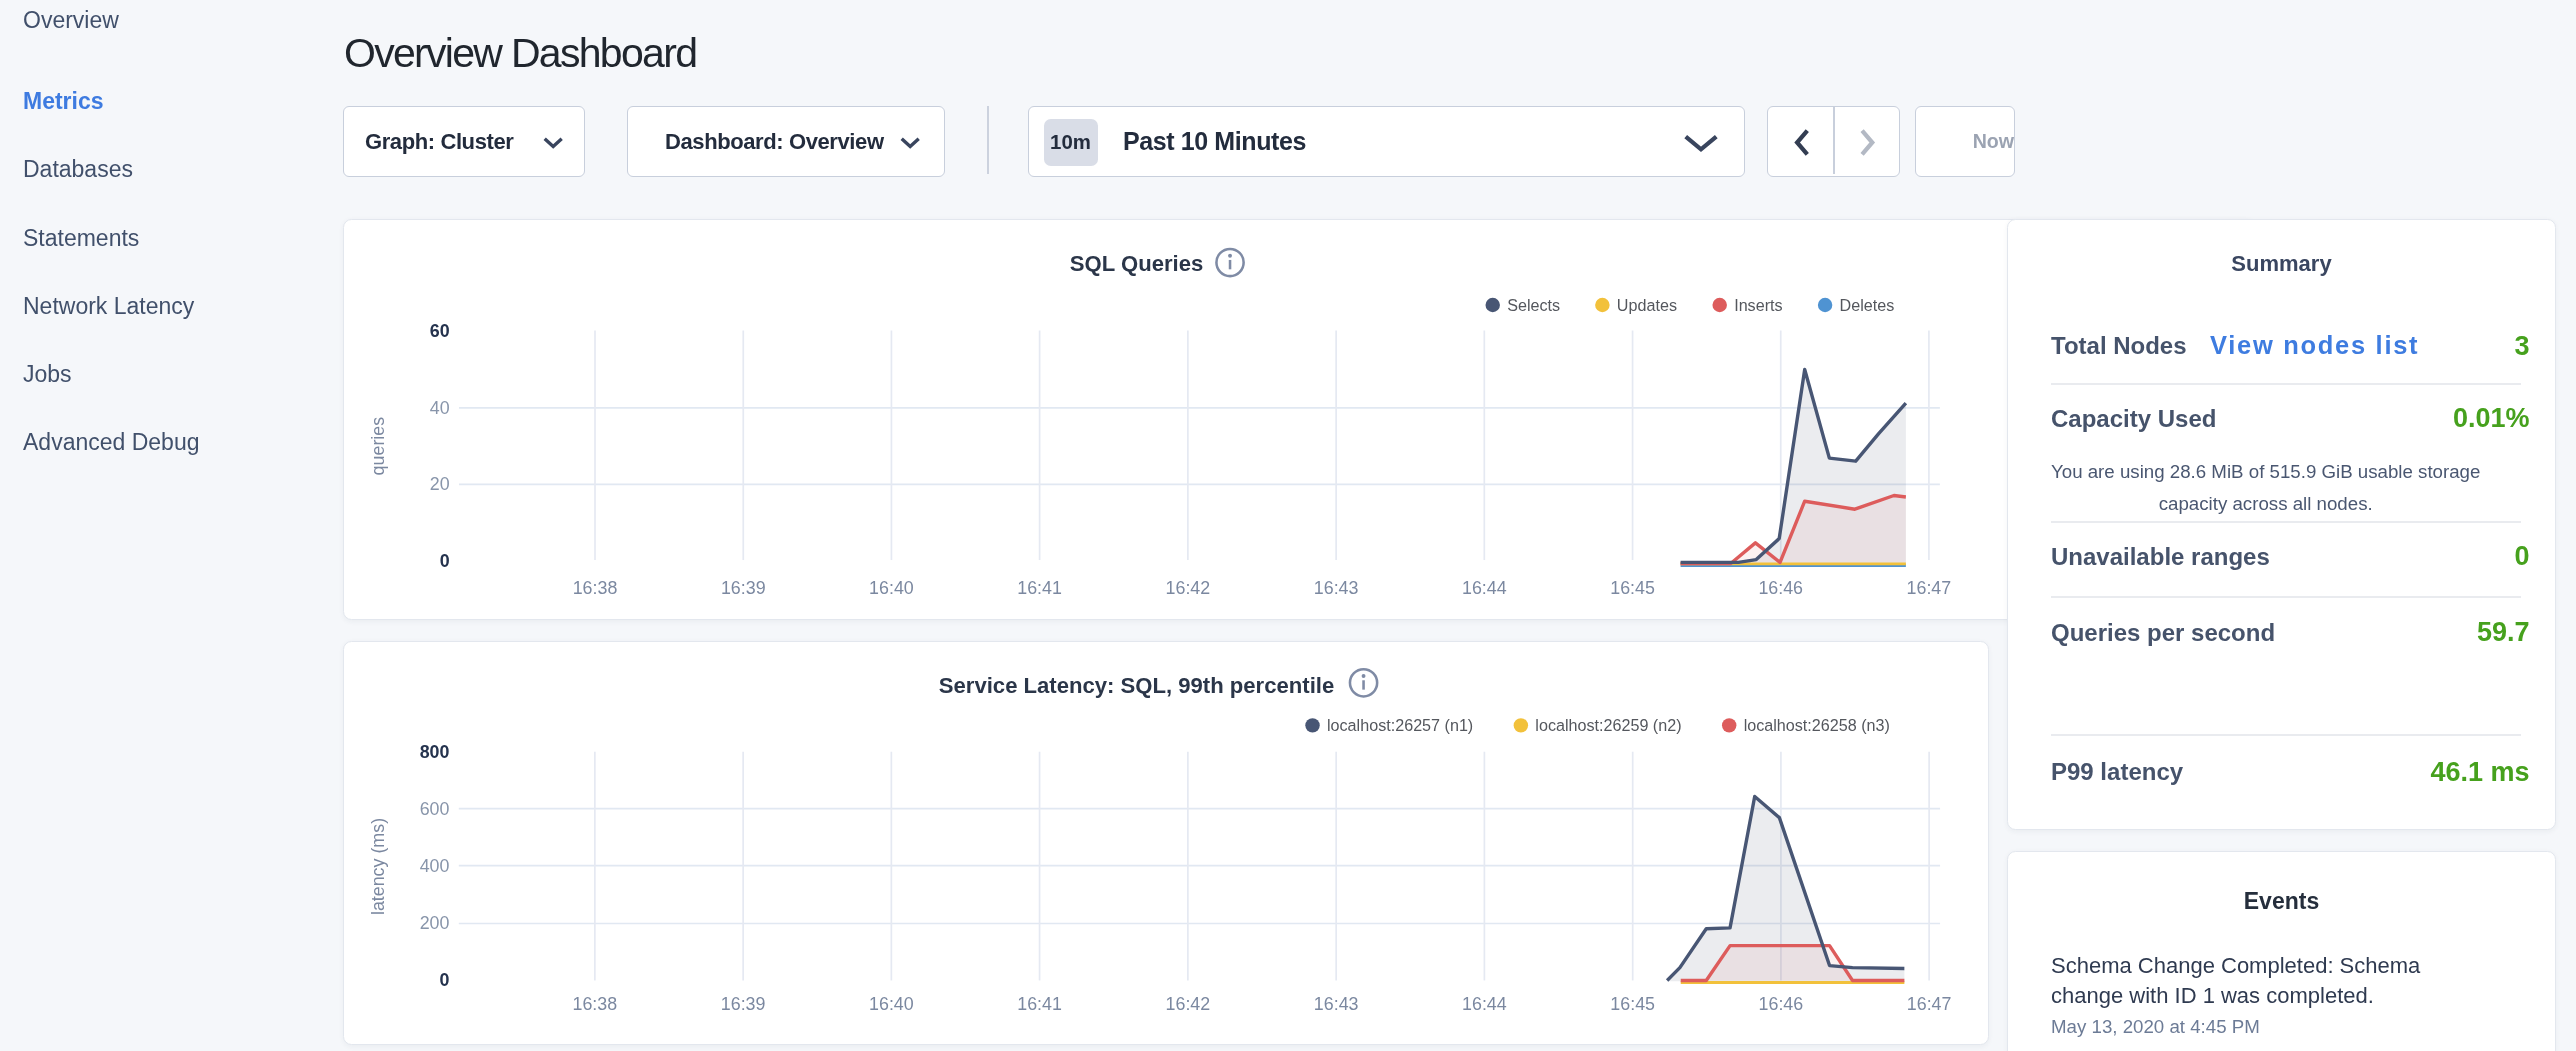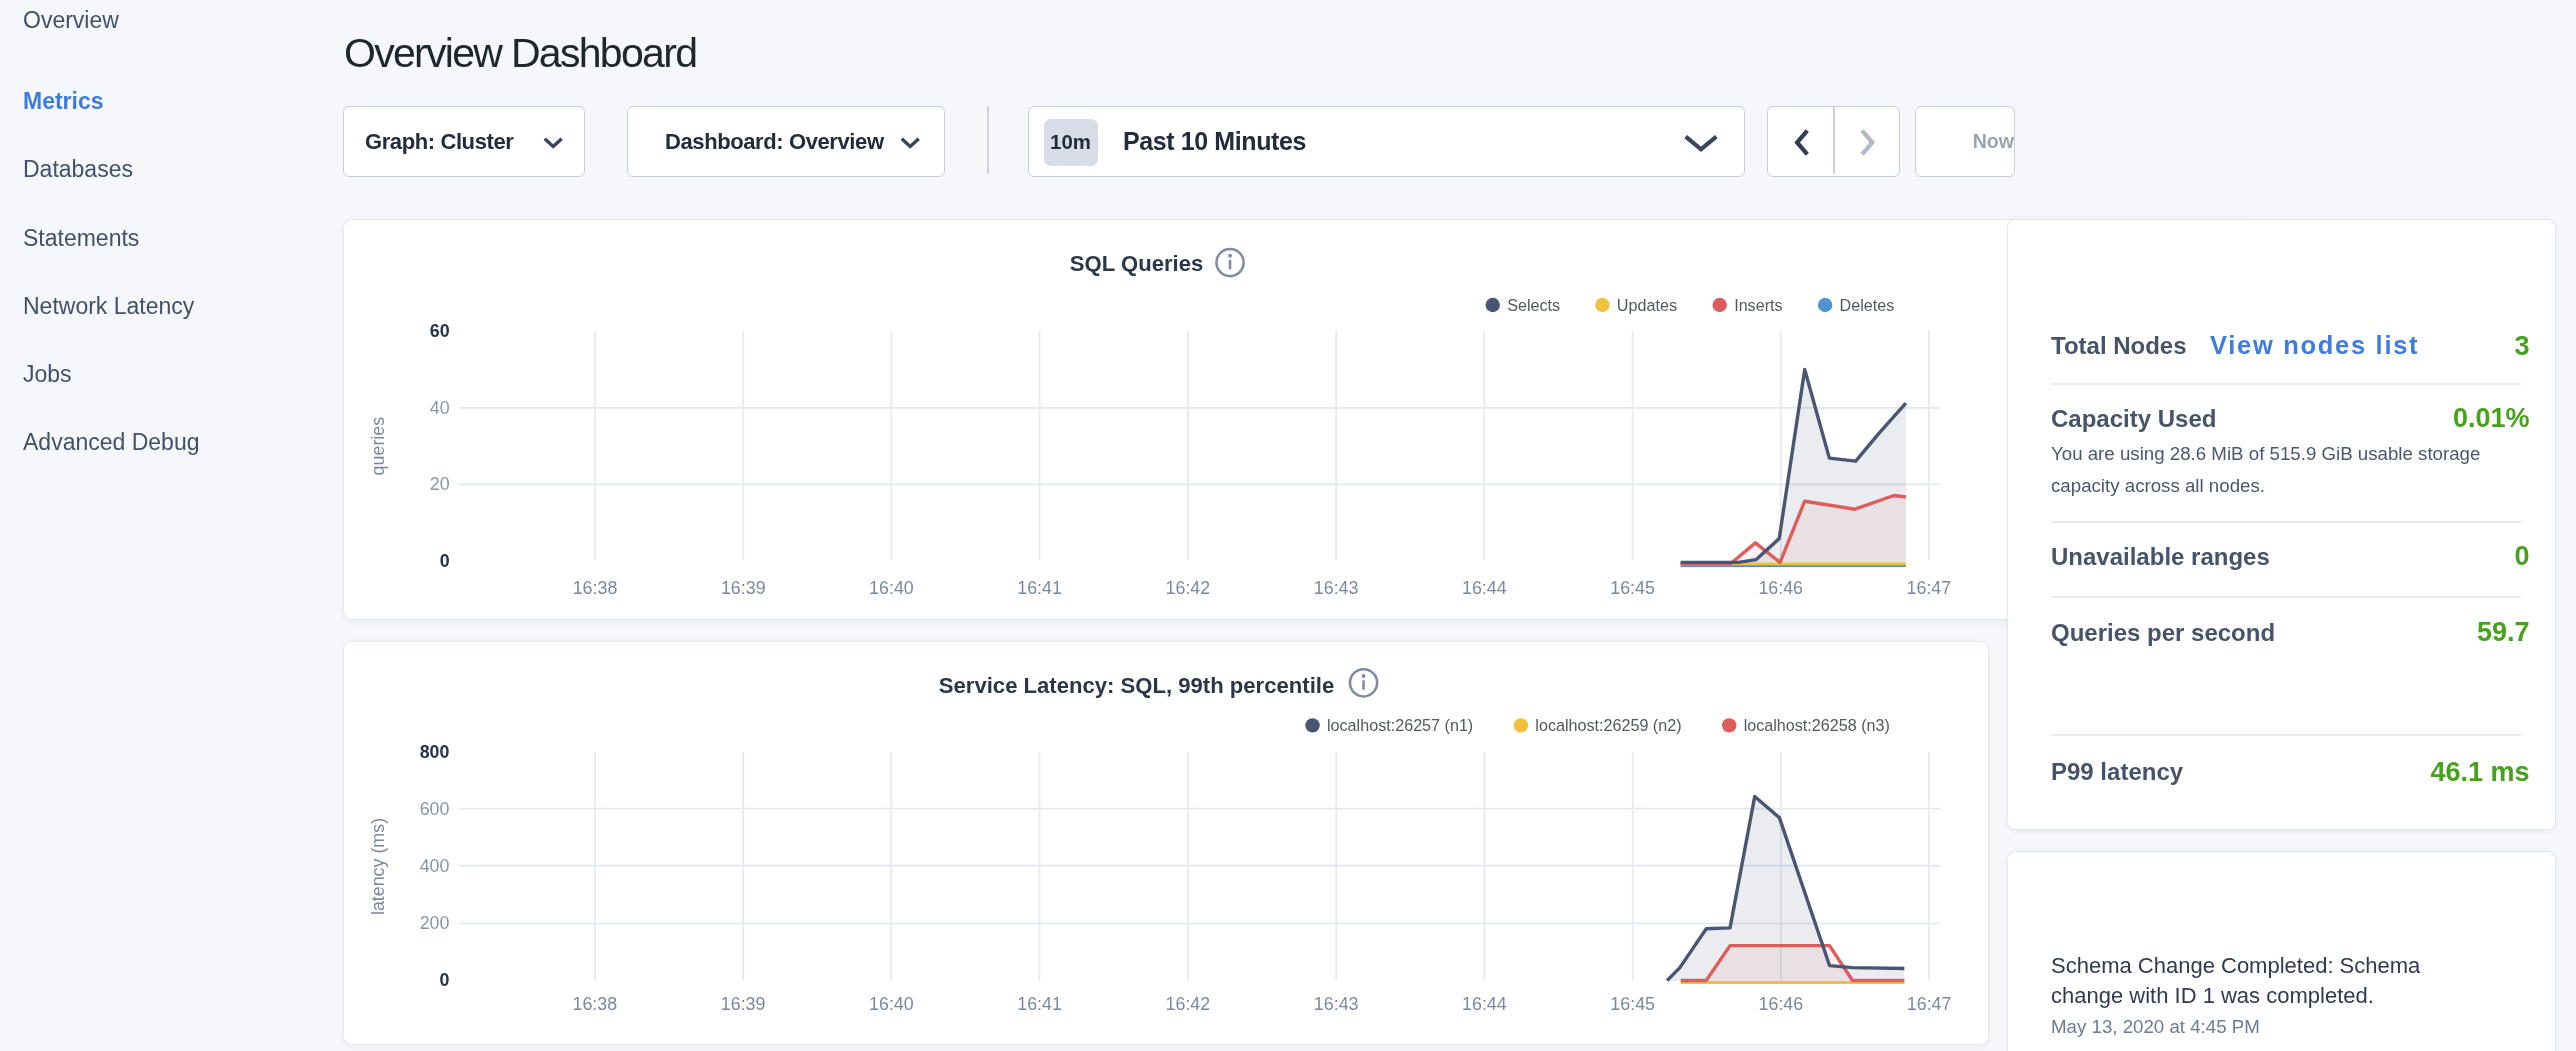--- a/index.html
+++ b/index.html
@@ -152,35 +152,37 @@
 <text transform="translate(47,264) rotate(-90)" text-anchor="middle" font-size="21" fill="#7b88a0">latency (ms)</text>
 <polygon points="1556,398.0 1571,382.9 1602,337.2 1630,336.2 1659,181.6 1688,206.5 1747,380.5 1774,382.9 1835,383.9 1835,399 1556,399" fill="rgba(70,83,109,0.11)"></polygon>
 <polygon points="1572,398.0 1602,398.0 1630,357.0 1747,357.0 1774,398.0 1835,398.0" fill="rgba(221,92,92,0.08)"></polygon>
 <polyline points="1572,400.5 1835,400.5" fill="none" stroke="#f2c13b" stroke-width="3.5"></polyline>
 <polyline points="1572,398.0 1602,398.0 1630,357.0 1747,357.0 1774,398.0 1835,398.0" fill="none" stroke="#dd5c5c" stroke-width="4" stroke-linejoin="round"></polyline>
 <polyline points="1556,398.0 1571,382.9 1602,337.2 1630,336.2 1659,181.6 1688,206.5 1747,380.5 1774,382.9 1835,383.9" fill="none" stroke="#485674" stroke-width="4" stroke-linejoin="round"></polyline>
 </svg>
 </div>
 
 <div class="card" style="left:2007px; top:219px; width:549px; height:611px;">
+  <div class="abs" style="top:31px; width:100%; text-align:center; font-weight:bold; font-size:22px; color:#3a4660;">Summary</div>
   <div class="slabel" style="top:112px;">Total Nodes</div>
   <div class="abs" style="left:202px; top:111px; font-weight:bold; font-size:25.5px; letter-spacing:1.7px; color:#3e7ce0;">View nodes list</div>
   <div class="sval" style="top:111px;">3</div>
   <div class="hr" style="top:163px;"></div>
   <div class="slabel" style="top:185px;">Capacity Used</div>
   <div class="sval" style="top:183px;">0.01%</div>
-  <div class="spara" style="top:218px;">You are using 28.6 MiB of 515.9 GiB usable storage<br>capacity across all nodes.</div>
+  <div class="spara" style="top:236px;text-align:center;">You are using 28.6 MiB of 515.9 GiB usable storage<br>capacity across all nodes.</div>
   <div class="hr" style="top:301px;"></div>
   <div class="slabel" style="top:323px;">Unavailable ranges</div>
   <div class="sval" style="top:321px;">0</div>
   <div class="hr" style="top:376px;"></div>
   <div class="slabel" style="top:399px;">Queries per second</div>
   <div class="sval" style="top:397px;">59.7</div>
   <div class="hr" style="top:514px;"></div>
   <div class="slabel" style="top:538px;">P99 latency</div>
   <div class="sval" style="top:537px;">46.1 ms</div>
 </div>
 
 <div class="card" style="left:2007px; top:851px; width:549px; height:255px;">
+  <div class="abs" style="top:36px; width:100%; text-align:center; font-weight:bold; font-size:23px; color:#252e3c;">Events</div>
   <div class="abs" style="left:43px; top:99px; font-size:22px; line-height:30px; color:#2f3a50; white-space:nowrap;">Schema Change Completed: Schema<br>change with ID 1 was completed.</div>
   <div class="abs" style="left:43px; top:164px; font-size:18.7px; color:#6c7b96;">May 13, 2020 at 4:45 PM</div>
 </div>
 
 
 </body></html>

